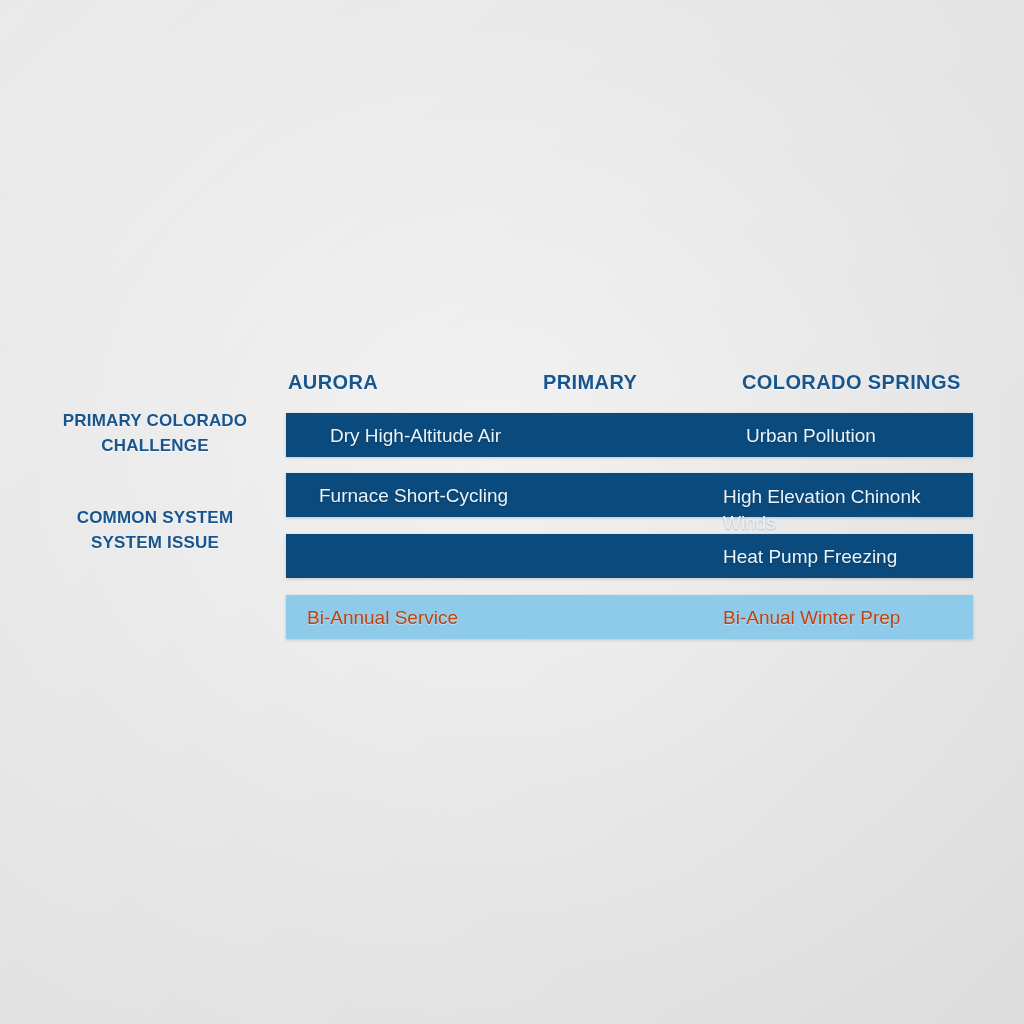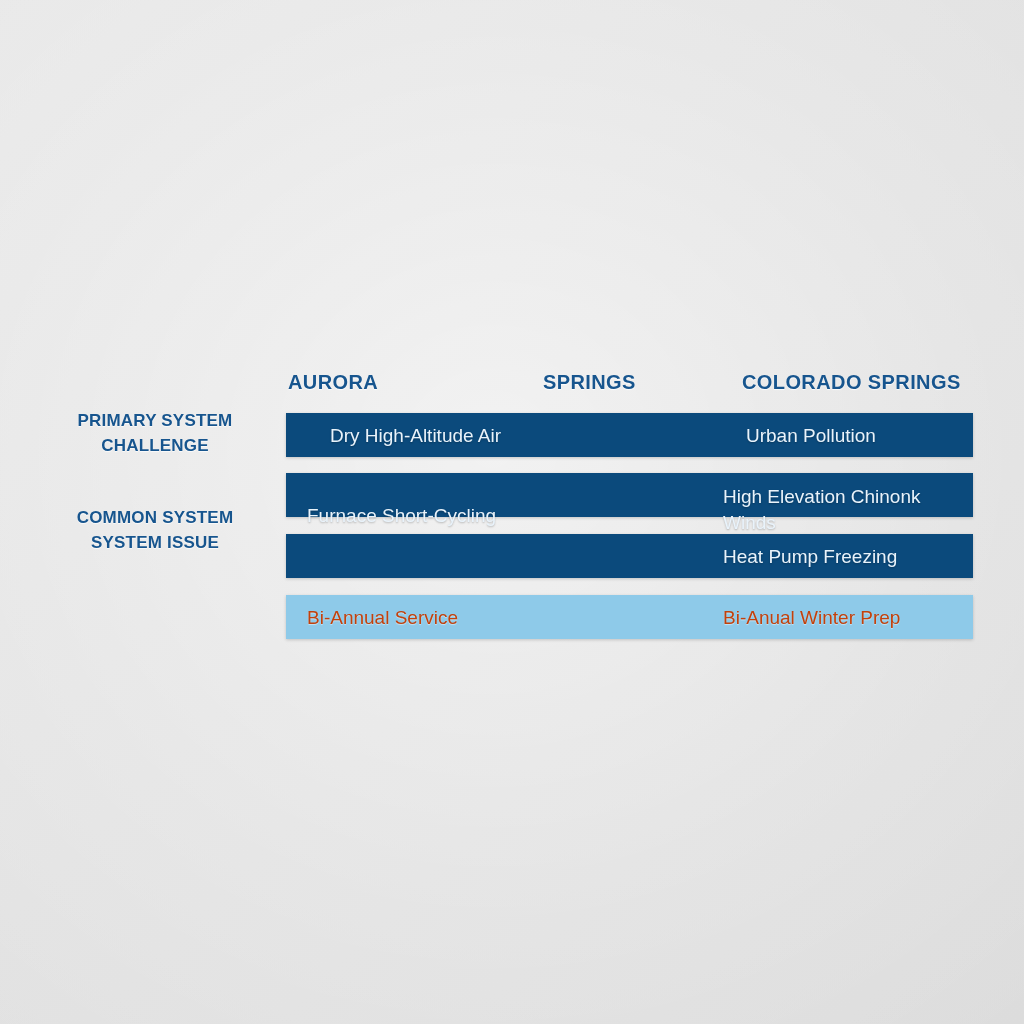--- a/index.html
+++ b/index.html
@@ -93,45 +93,45 @@
   }
   .cell.on-dark  { color: #e9f3fb; }
   .cell.on-light { color: #c2410c; text-shadow: 0 1px 1px rgba(255,255,255,0.5); }
 
   .cell.c-aurora  { left: 307px; }
   .cell.c-denver  { left: 543px; }
   .cell.c-springs { left: 723px; }
 
   
   .cell.r-0 { top: 423px; margin-left: 23px; }
-  .cell.r-1 { top: 503px; }
+  .cell.r-1 { top: 483px; margin-left: 12px; }
   .cell.r-2 { top: 544px; }
   .cell.r-3 { top: 605px; }
 
   
   .cell.overflow-up {
     top: 484px;
     width: 240px;
     white-space: normal;
   }
 
   .cell:empty { display: block; width: 0; height: 0; }
 </style>
 </head>
 <body>
 
 <div id="vignette"></div>
 
 <div id="comparison-table">
 
   <div class="col-header aurora">AURORA</div>
-  <div class="col-header denver">SPRINGS</div>
+  <div class="col-header denver">PRIMARY</div>
   <div class="col-header springs">COLORADO SPRINGS</div>
 
-  <div class="row-label lbl-0">PRIMARY SYSTEM
+  <div class="row-label lbl-0">PRIMARY COLORADO
 CHALLENGE</div>
   <div class="row-label lbl-1">COMMON SYSTEM
 SYSTEM ISSUE</div>
 
   <div class="band dark row-0"></div>
   <div class="cell on-dark c-aurora r-0">Dry High-Altitude Air</div>
   <div class="cell on-dark c-denver r-0"></div>
   <div class="cell on-dark c-springs r-0">Urban Pollution</div>
 
   <div class="band dark row-1"></div>

